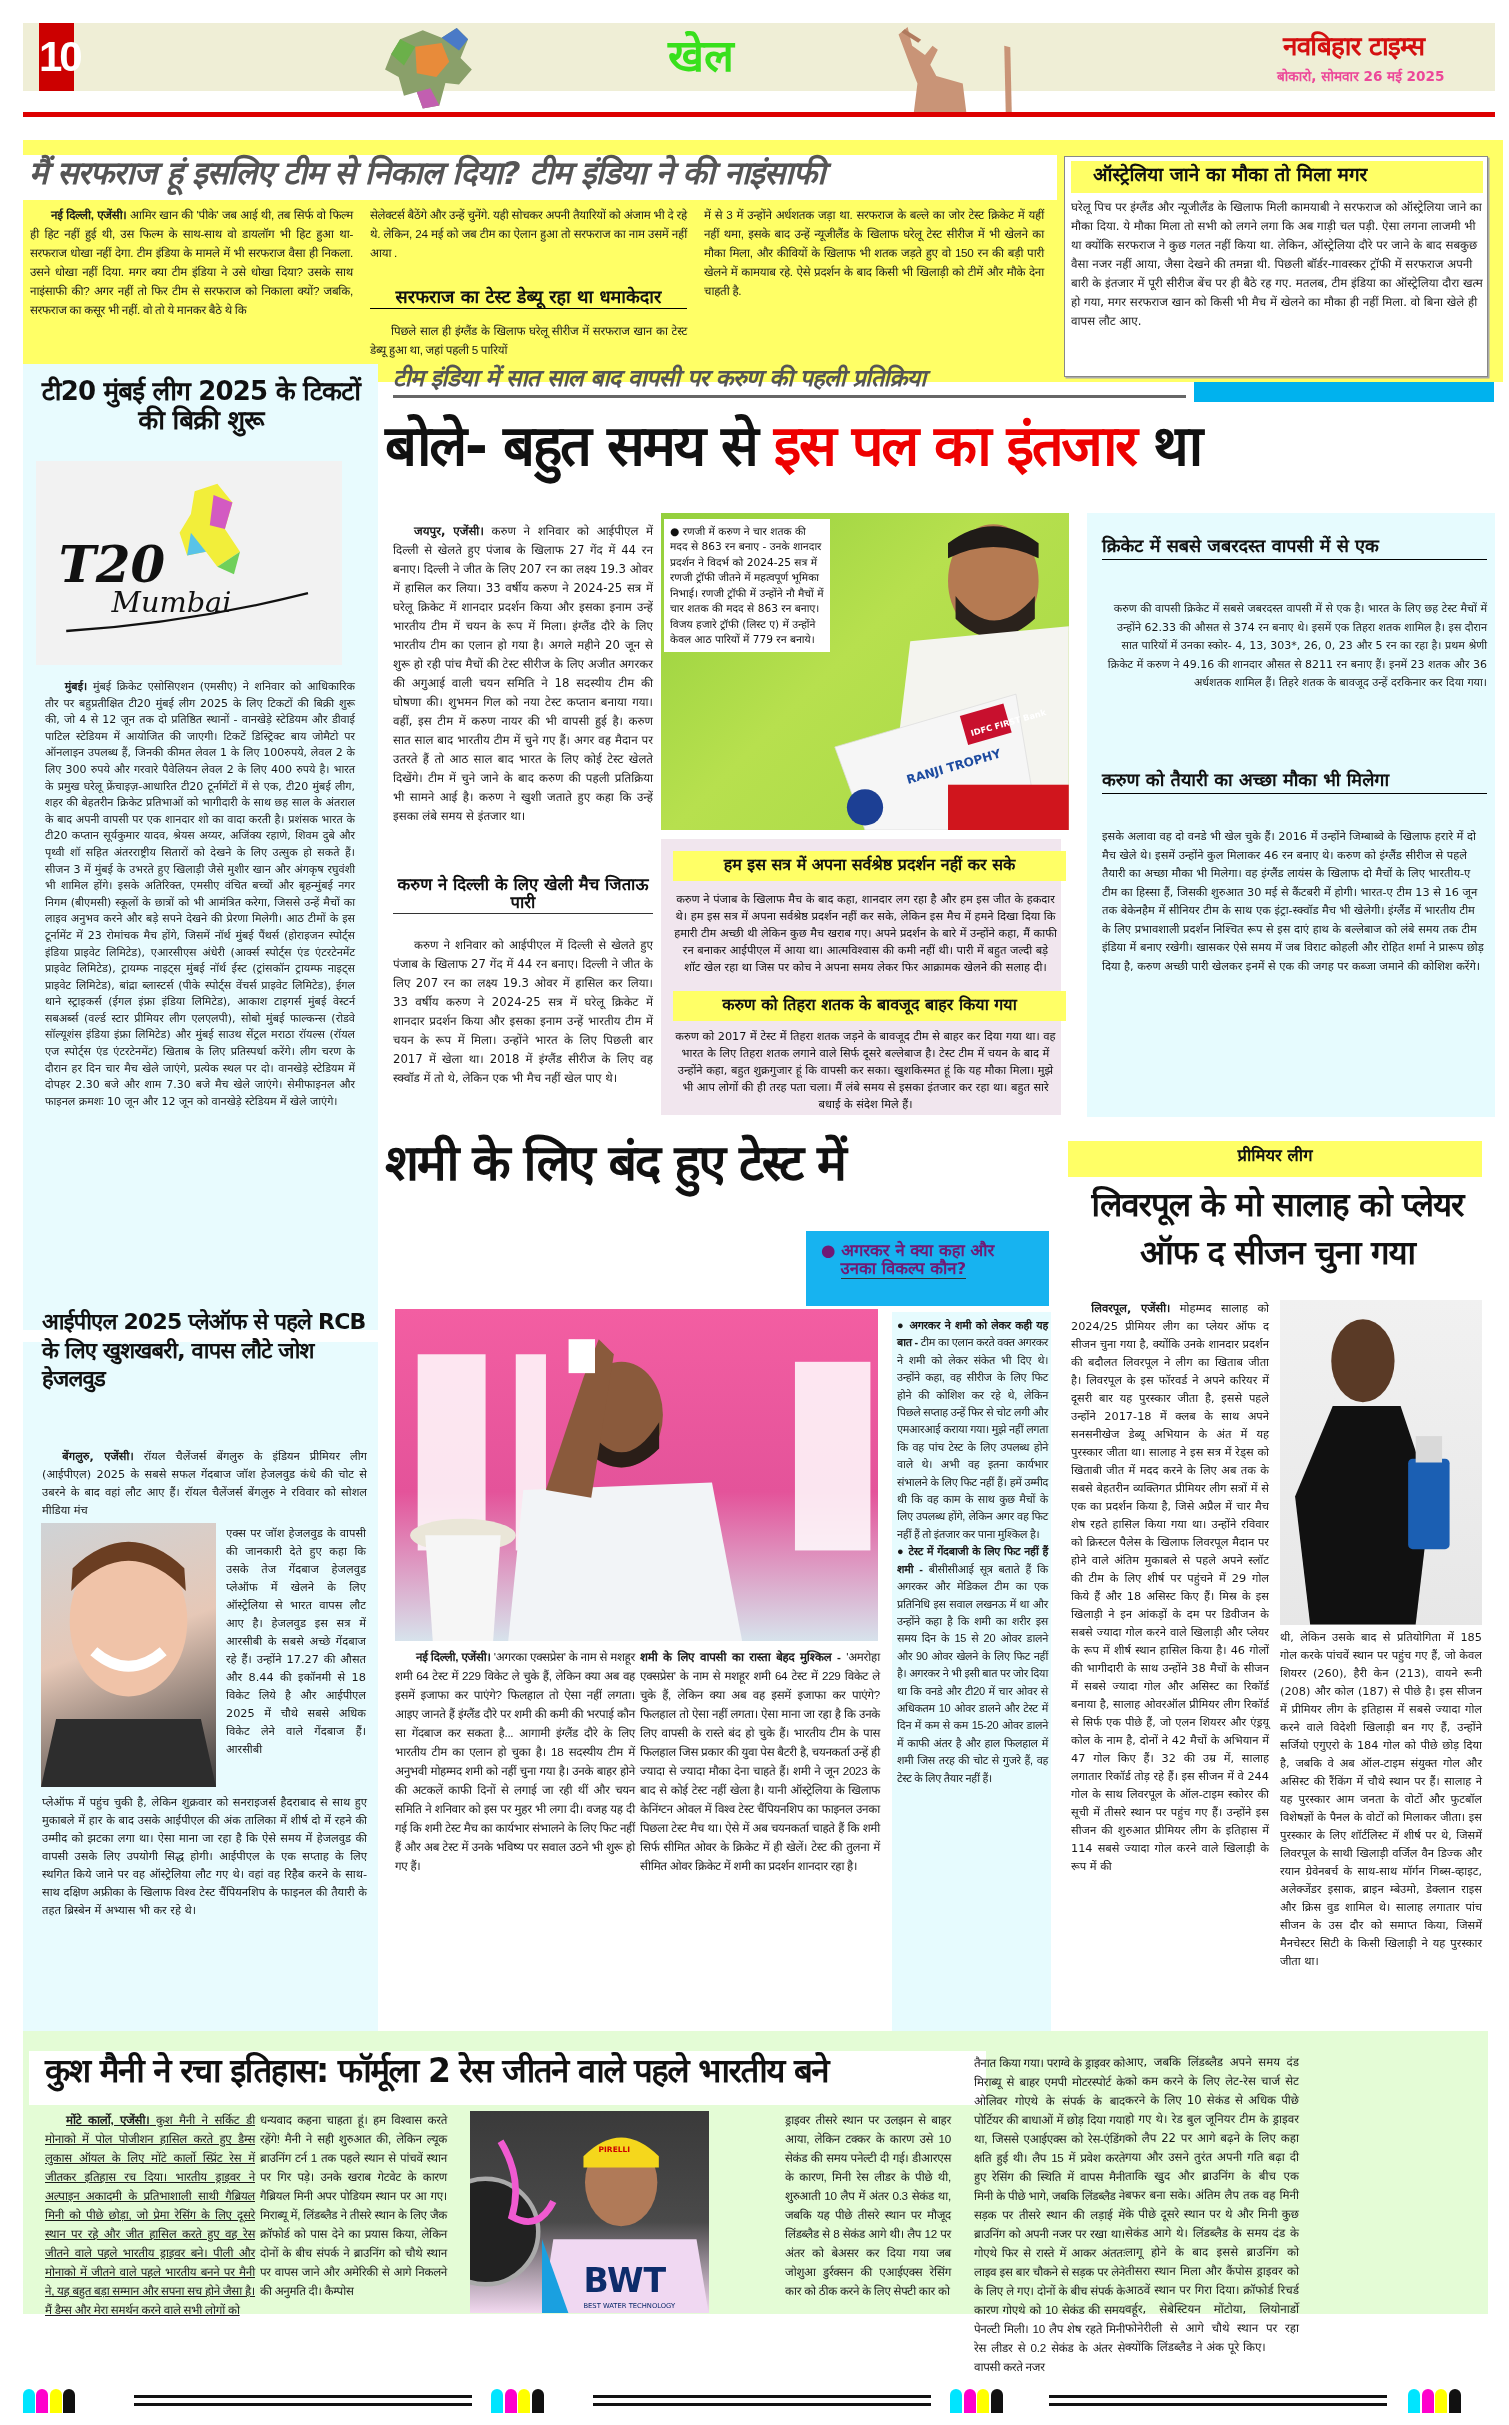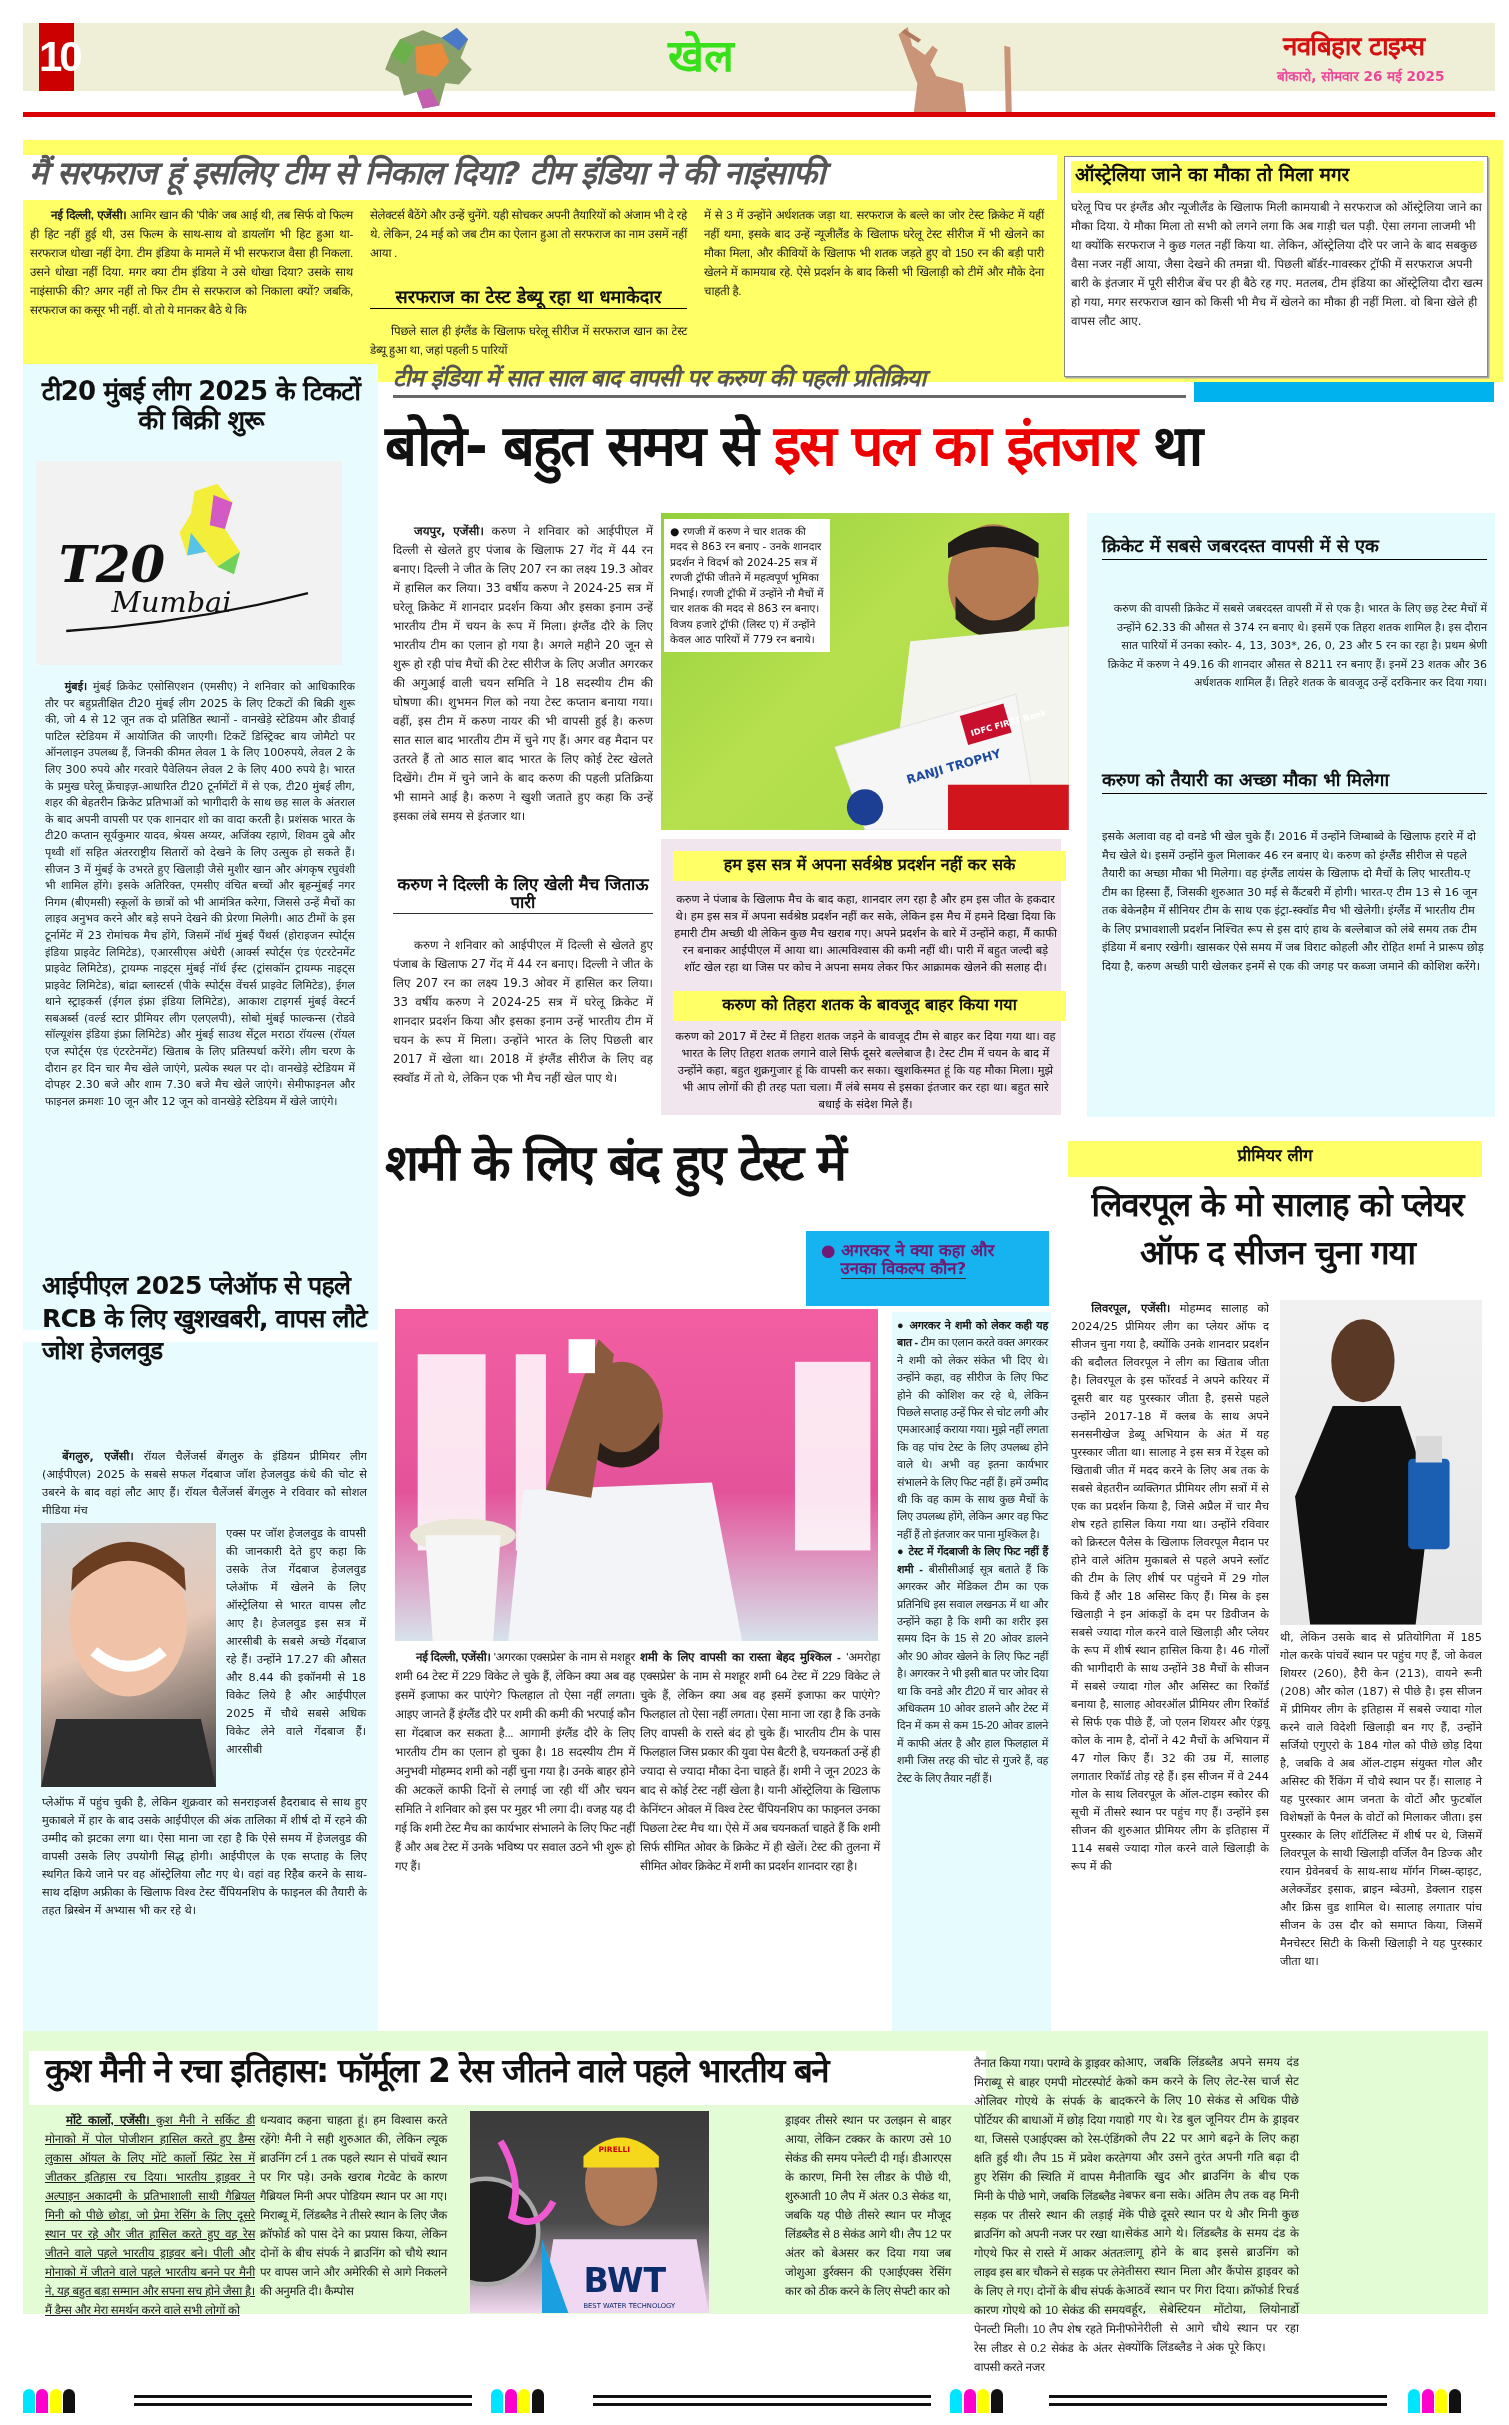--- a/index.html
+++ b/index.html
@@ -26,21 +26,21 @@
   
   #sarf-bg { left: 22.6px; top: 140px; width: 1480px; height: 242px; background: #ffff66; }
   #sarf-head-bg { left: 22.6px; top: 155px; width: 1034px; height: 45px; background: #fff; }
   #sarf-head { left: 29px; top: 156px; font-size: 32px; color: #555; font-style: italic; letter-spacing: -1.1px; white-space: nowrap; }
   #sarf-col1 { left: 30px; top: 205px; width: 323px; }
   #sarf-col2 { left: 370px; top: 205px; width: 317px; }
   #sarf-col2b { left: 370px; top: 321px; width: 317px; }
   #sarf-sub { left: 370px; top: 287px; width: 317px; font-size: 18px; text-align: center; border-bottom: 1.5px solid #000; padding-bottom: 1.5px; }
   #sarf-col3 { left: 704px; top: 205px; width: 340px; }
   #aus-box { left: 1064px; top: 156px; width: 424px; height: 221px; background: #fff; border: 1.5px solid #888; box-shadow: 1.5px 1.5px 0 #aaa; }
-  #aus-head { left: 1071px; top: 161px; width: 412px; height: 32px; background: #ffff66; font-size: 19px; padding: 3px 4px; }
+  #aus-head { left: 1071px; top: 161px; width: 412px; height: 32px; background: #ffff66; font-size: 19px; padding: 3px 22px; }
   #aus-text { left: 1071px; top: 198px; width: 412px; font-size: 11.7px; line-height: 19px; text-align: left; }
 
   
   #t20-bg { left: 22.6px; top: 364px; width: 355px; height: 966px; background: #e8fbfe; }
   #t20-head { left: 35px; top: 377px; width: 332px; font-size: 26px; text-align: center; letter-spacing: -0.8px; }
   #t20-logo { left: 36px; top: 461px; width: 306px; height: 204px; background: #f2f2f2; }
   #t20-text { left: 45px; top: 679px; width: 310px; font-size: 11px; line-height: 16.6px; }
 
   
   #karun-kicker { left: 393px; top: 366px; width: 793px; font-size: 23.4px; font-style: italic; color: #555; border-bottom: 3px solid #666; padding-bottom: 3px; letter-spacing: -0.8px; white-space: nowrap; }
@@ -68,21 +68,21 @@
   #shami-blue { left: 806px; top: 1231px; width: 243px; height: 75px; background: #17b3f0; color: #701a75; font-size: 16.6px; padding: 10.6px 10.6px 0 15px; }
   #shami-blue u { text-decoration: none; border-bottom: 1.5px solid #333; }
   #shami-photo { left: 395px; top: 1309px; width: 483px; height: 332px; background: linear-gradient(180deg, #f35ea2 0%, #e4539a 55%, #d7e3ec 100%); }
   #shami-side-bg { left: 892px; top: 1312px; width: 159px; height: 740px; background: #e6fbfe; }
   #shami-side { left: 897px; top: 1317px; width: 151px; font-size: 11px; line-height: 17.4px; }
   #shami-col1 { left: 395px; top: 1647px; width: 240px; }
   #shami-col2 { left: 640px; top: 1647px; width: 240px; }
 
   
   #ipl-bg { left: 22.6px; top: 1342px; width: 355px; height: 691px; background: #e8fbfe; }
-  #ipl-head { left: 42px; top: 1270px; width: 325px; font-size: 25px; letter-spacing: -0.8px; line-height: 1.3; }
+  #ipl-head { left: 42px; top: 1308px; width: 325px; font-size: 22px; letter-spacing: -0.8px; line-height: 1.3; }
   #ipl-lead { left: 42px; top: 1448px; width: 325px; font-size: 11.3px; line-height: 18px; }
   #ipl-photo { left: 41px; top: 1523px; width: 175px; height: 264px; background: linear-gradient(160deg,#cfd3d6 0%,#e6c8b7 45%,#3a3a3a 100%); }
   #ipl-side { left: 226px; top: 1525px; width: 140px; font-size: 11.3px; line-height: 18px; }
   #ipl-rest { left: 42px; top: 1794px; width: 325px; font-size: 11.3px; line-height: 18px; }
 
   
   #salah-tag { left: 1068px; top: 1141px; width: 414px; height: 36px; background: #ffff66; font-size: 16.6px; text-align: center; padding-top: 6px; }
   #salah-head { left: 1066px; top: 1181px; width: 423px; font-size: 33px; text-align: center; letter-spacing: -1.1px; line-height: 1.45; }
   #salah-col1 { left: 1071px; top: 1300px; width: 198px; font-size: 11.3px; line-height: 18px; }
   #salah-photo { left: 1280px; top: 1300px; width: 202px; height: 325px; background: linear-gradient(180deg, #f1f1f1 0%, #e7e7e7 100%); }

